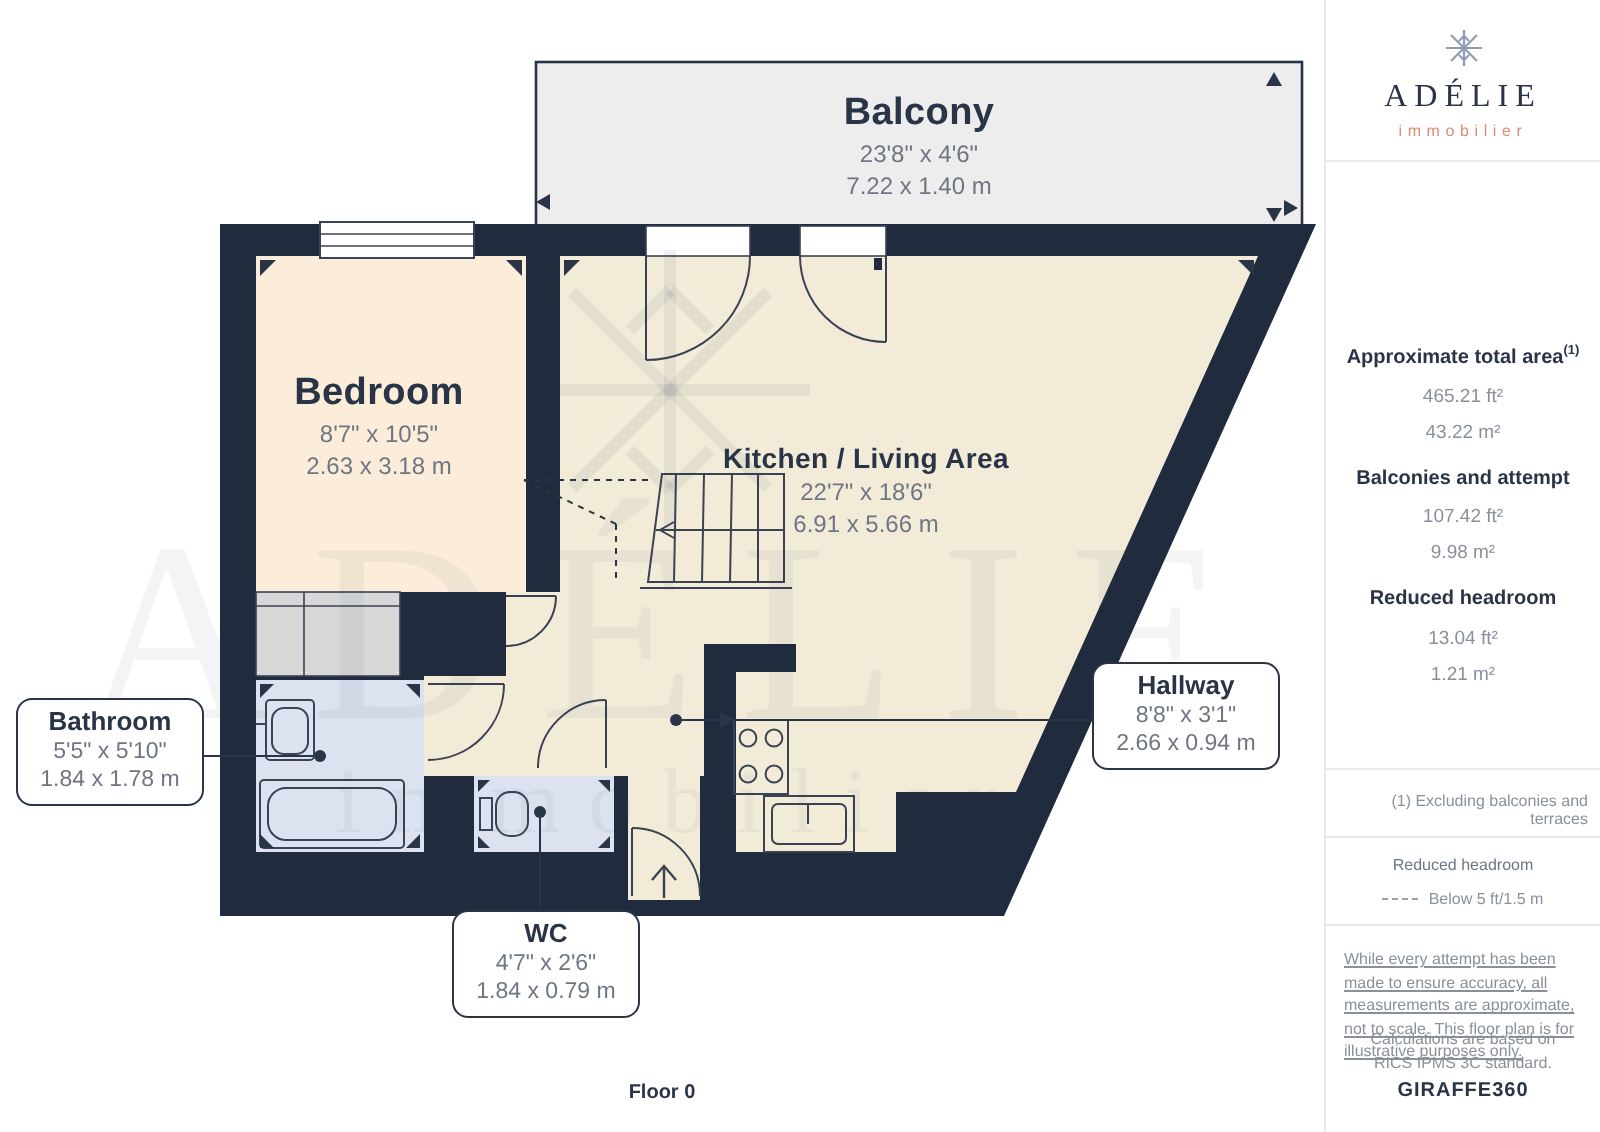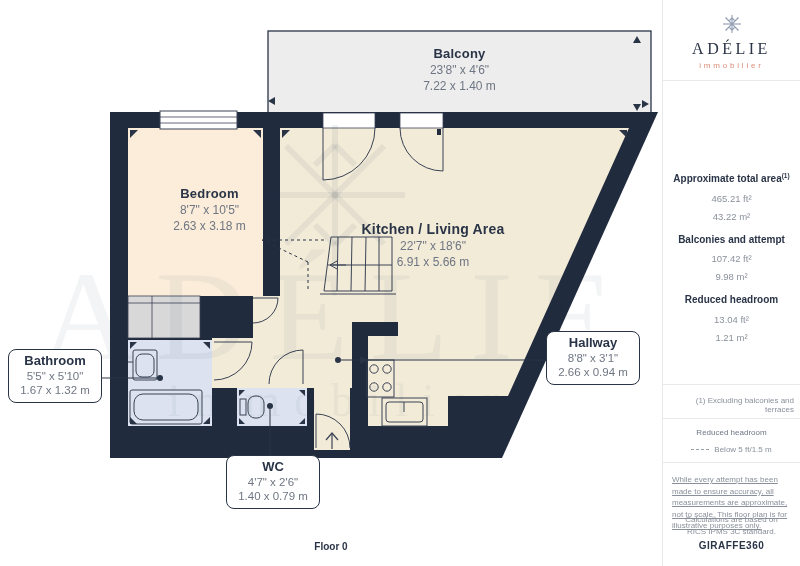--- a/index.html
+++ b/index.html
@@ -9,21 +9,21 @@
   .plan{position:absolute;left:0;top:0;width:662px;height:566px;}
   .plan svg{position:absolute;left:0;top:0;}
   .wm-layer{position:absolute;left:0;top:0;width:662px;height:566px;overflow:hidden;pointer-events:none;}
   .wm-text{position:absolute;left:18px;top:252px;width:640px;text-align:center;
            font-family:"Liberation Serif","DejaVu Serif",serif;font-size:128px;line-height:1;
            letter-spacing:22px;color:rgba(45,55,80,0.055);white-space:nowrap;}
   .wm-sub{position:absolute;left:20px;top:378px;width:640px;text-align:center;
           font-family:"Liberation Serif","DejaVu Serif",serif;font-size:46px;line-height:1;
           letter-spacing:14px;color:rgba(45,55,80,0.05);white-space:nowrap;}
   .room-label{position:absolute;text-align:center;color:#2A3447;}
-  .room-label .rname{font-weight:700;font-size:13px;letter-spacing:.2px;}
+  .room-label .rname{font-weight:700;font-size:19px;letter-spacing:.2px;}
   .room-label .rdim{font-size:12px;color:#6F7683;line-height:1.3;margin-top:2px;}
   .room-label .rdim div{white-space:nowrap;}
   .callout{position:absolute;background:#fff;border:1.5px solid #2A3447;border-radius:8px;
            padding:3px 6px 4px;text-align:center;color:#2A3447;}
   .callout .rname{font-weight:700;font-size:13px;}
   .callout .rdim{font-size:11.5px;color:#6F7683;line-height:1.25;margin-top:1px;}
   .floor-label{position:absolute;left:0;top:541px;width:662px;text-align:center;
                font-size:10px;font-weight:700;color:#2A3447;}
   
   .sidebar{position:absolute;left:662px;top:0;width:137px;height:566px;background:#fff;
@@ -202,21 +202,21 @@
       <div class="wm-sub">immobilier</div>
     </div>
 
     <div class="room-label" style="left:268px;top:46px;width:383px;">
       <div class="rname">Balcony</div>
       <div class="rdim">
         <div>23'8" x 4'6"</div>
         <div>7.22 x 1.40 m</div>
       </div>
     </div>
-    <div class="room-label" style="left:128px;top:186px;width:123px;margin-left:20px;">
+    <div class="room-label" style="left:128px;top:186px;width:123px;">
       <div class="rname">Bedroom</div>
       <div class="rdim">
         <div>8'7" x 10'5"</div>
         <div>2.63 x 3.18 m</div>
       </div>
     </div>
     <div class="room-label" style="left:308px;top:221px;width:250px;">
       <div class="rname" style="font-size:14px;">Kitchen / Living Area</div>
       <div class="rdim">
         <div>22'7" x 18'6"</div>
@@ -228,28 +228,28 @@
       <div class="rname">Hallway</div>
       <div class="rdim">
         <div>8'8" x 3'1"</div>
         <div>2.66 x 0.94 m</div>
       </div>
     </div>
     <div class="callout" style="left:8px;top:349px;width:80px;">
       <div class="rname">Bathroom</div>
       <div class="rdim">
         <div>5'5" x 5'10"</div>
-        <div>1.67 x 1.32 m</div>
+        <div>1.84 x 1.78 m</div>
       </div>
     </div>
     <div class="callout" style="left:226px;top:455px;width:80px;">
       <div class="rname">WC</div>
       <div class="rdim">
         <div>4'7" x 2'6"</div>
-        <div>1.40 x 0.79 m</div>
+        <div>1.84 x 0.79 m</div>
       </div>
     </div>
 
     <div class="floor-label">Floor 0</div>
   </div>
 
   <div class="sidebar">
     <div class="logo">
       <svg class="flake" width="20" height="20" viewBox="0 0 20 20">
         <g stroke="#8F9BB0" stroke-width="1.1" fill="none">

